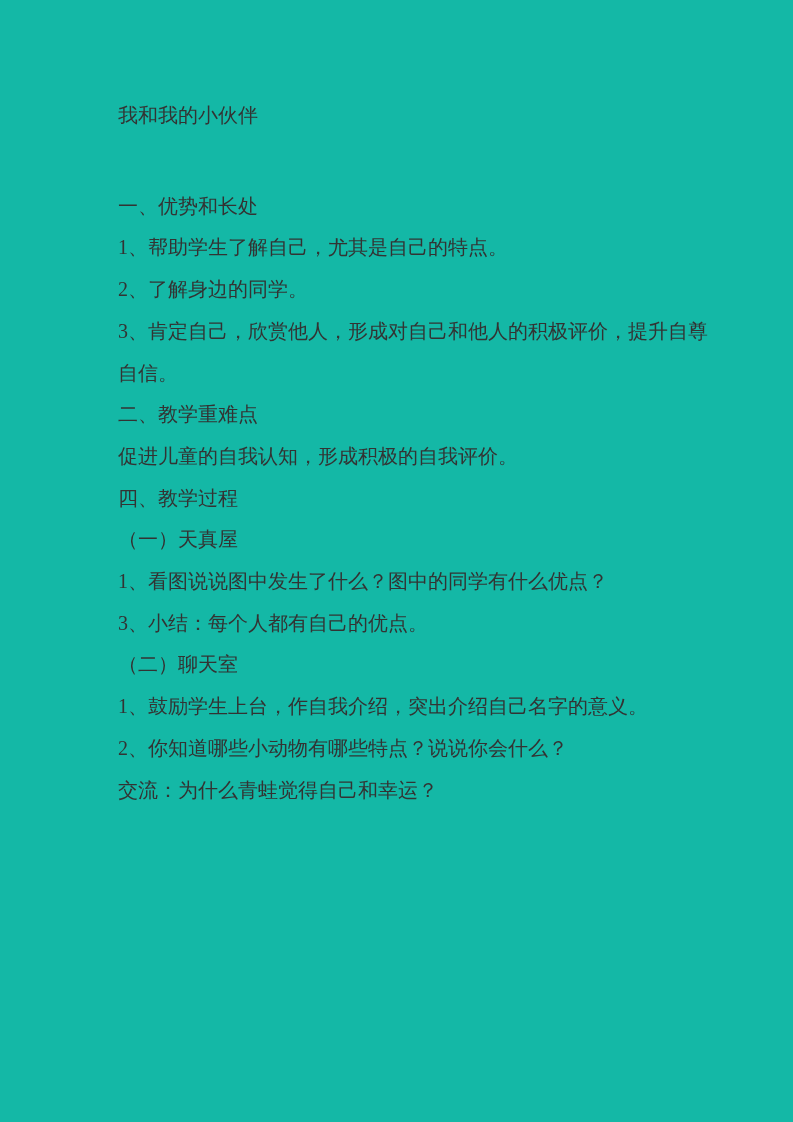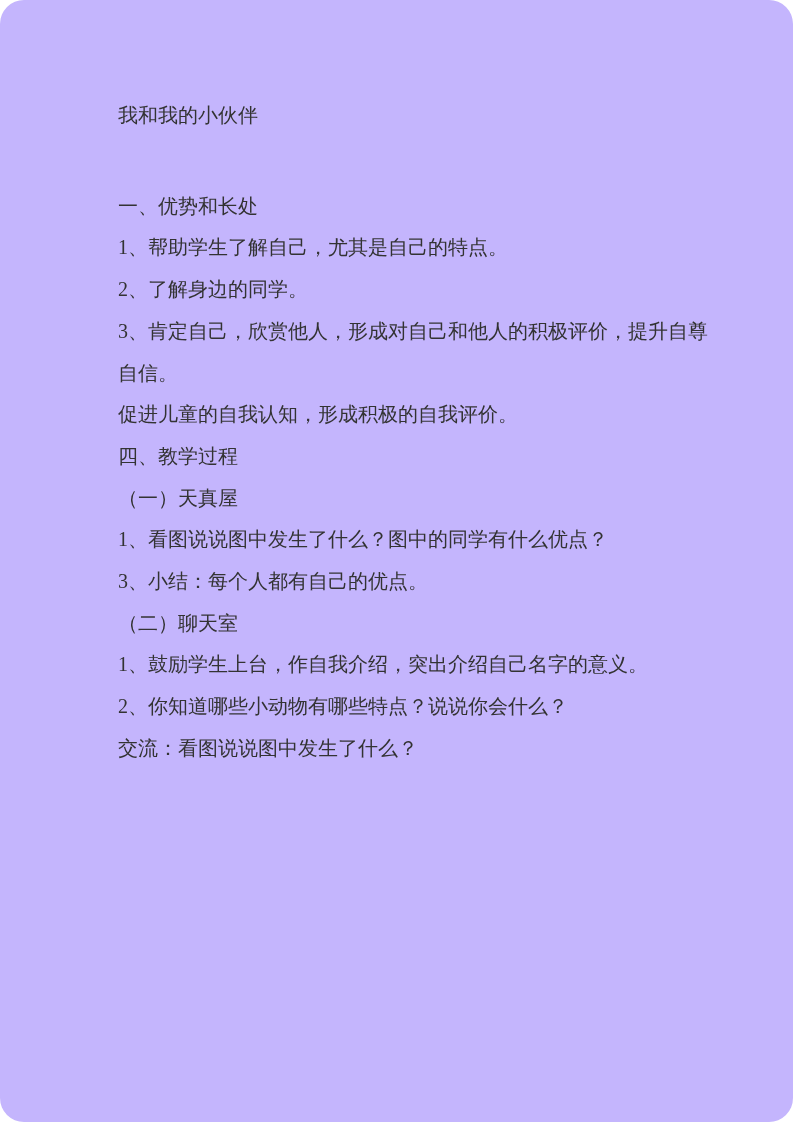--- a/index.html
+++ b/index.html
@@ -9,22 +9,21 @@
   }
   body {
     width: 793px;
     height: 1122px;
     overflow: hidden;
   }
   .page {
     position: relative;
     width: 793px;
     height: 1122px;
-    background: #c4b5fd;
-    border-radius: 24px;
+    background: #14b8a6;
   }
   .content {
     position: absolute;
     left: 118px;
     top: 95px;
     width: 600px;
     font-family: "Liberation Serif", "DejaVu Serif", serif;
     font-size: 20px;
     line-height: 41.7px;
     color: #333333;
@@ -42,23 +41,24 @@
 </head>
 <body>
 
 <div class="page">
   <div class="content">
     <p class="doc-title">我和我的小伙伴</p>
     <p>一、优势和长处</p>
     <p>1、帮助学生了解自己，尤其是自己的特点。</p>
     <p>2、了解身边的同学。</p>
     <p>3、肯定自己，欣赏他人，形成对自己和他人的积极评价，提升自尊自信。</p>
+    <p>二、教学重难点</p>
     <p>促进儿童的自我认知，形成积极的自我评价。</p>
     <p>四、教学过程</p>
     <p>（一）天真屋</p>
     <p>1、看图说说图中发生了什么？图中的同学有什么优点？</p>
     <p>3、小结：每个人都有自己的优点。</p>
     <p>（二）聊天室</p>
     <p>1、鼓励学生上台，作自我介绍，突出介绍自己名字的意义。</p>
     <p>2、你知道哪些小动物有哪些特点？说说你会什么？</p>
-    <p>交流：看图说说图中发生了什么？</p>
+    <p>交流：为什么青蛙觉得自己和幸运？</p>
   </div>
 </div>
 
 </body></html>

